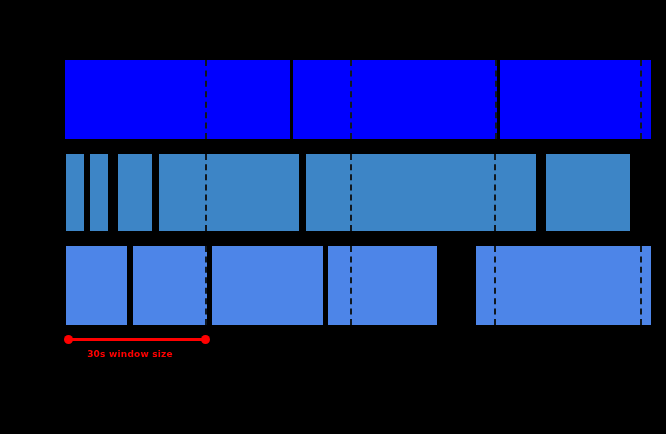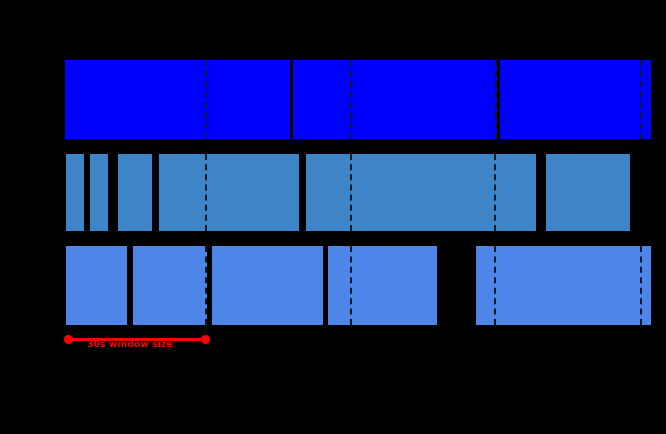--- a/index.html
+++ b/index.html
@@ -88,16 +88,16 @@
       <div class="dash" style="left: 205px; top: 0px; height: 79px;"></div>
       <div class="dash" style="left: 350px; top: 0px; height: 79px;"></div>
       <div class="dash" style="left: 494px; top: 0px; height: 79px;"></div>
       <div class="dash" style="left: 640px; top: 0px; height: 79px;"></div>
     </div>
 
   <div id="annot-layer">
     <div class="annot-line" style="left: 68px; width: 138px; top: 338px; background: rgb(255, 0, 0);"></div>
     <div class="annot-cap" style="left: 64px; top: 335px; background: rgb(255, 0, 0);"></div>
     <div class="annot-cap" style="left: 201px; top: 335px; background: rgb(255, 0, 0);"></div>
-    <div class="annot-label" style="left: 130px; top: 339px; transform: translateX(-50%); color: rgb(255, 0, 0);">30s window size</div>
+    <div class="annot-label" style="left: 130px; top: 349px; transform: translateX(-50%); color: rgb(255, 0, 0);">30s window size</div>
   </div>
 
 </div>
 
 </body></html>

